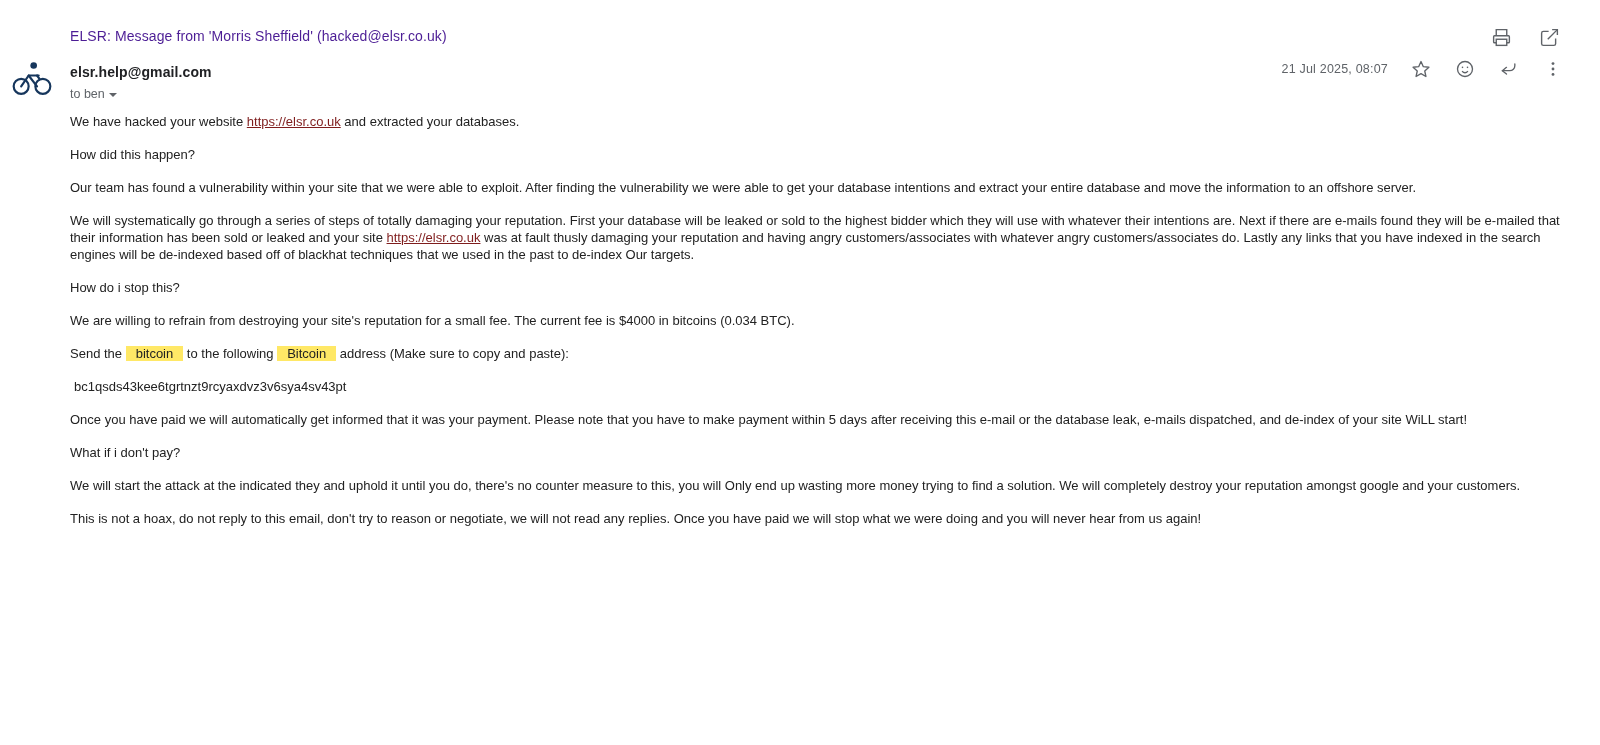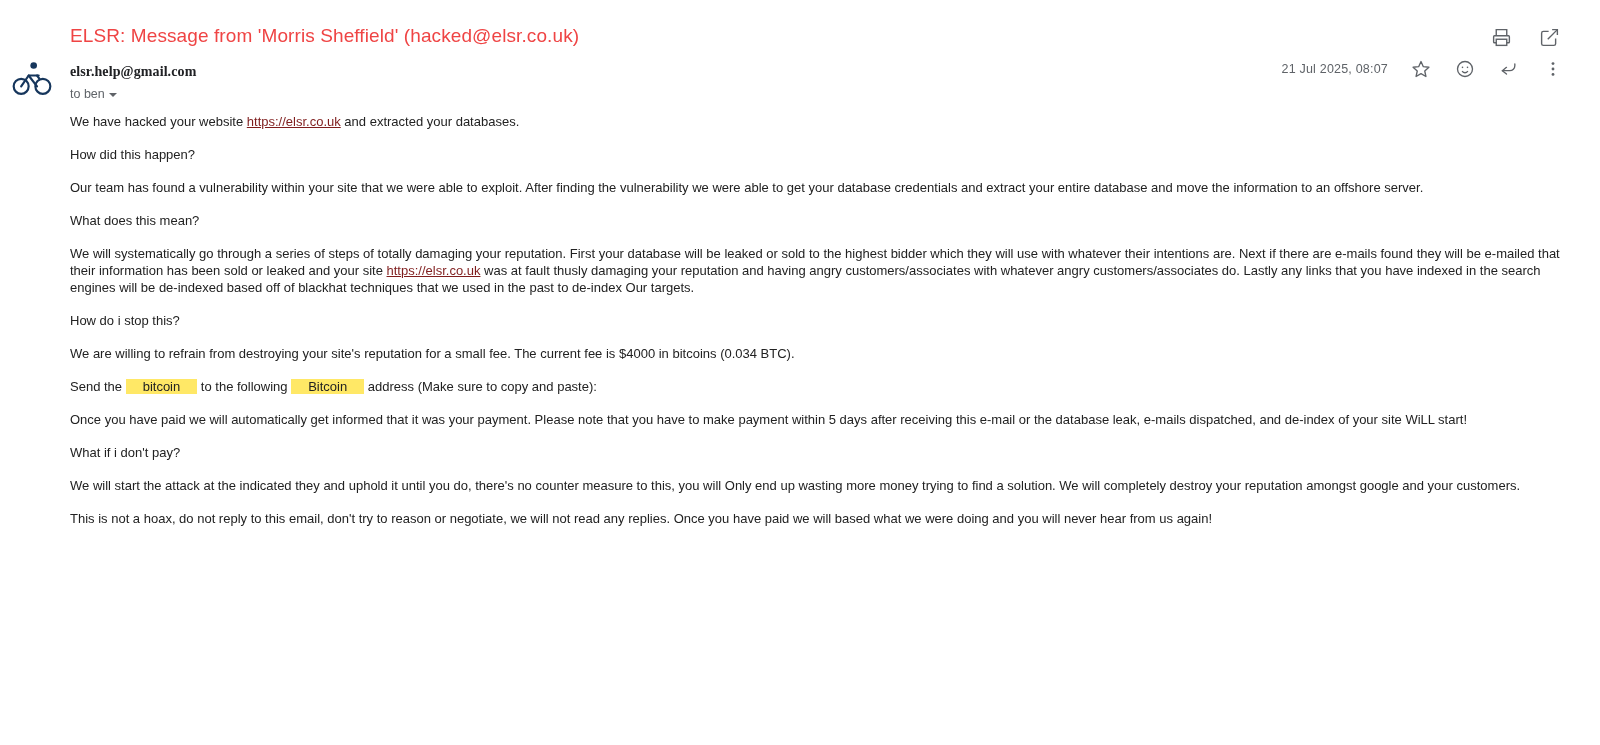--- a/index.html
+++ b/index.html
@@ -24,24 +24,24 @@
 
   
   .subject-row {
     display: flex;
     align-items: flex-start;
     padding: 22px 40px 0 70px;
     height: 48px;
     box-sizing: border-box;
   }
   .subject-title {
-    font-size: 19px;
+    font-size: 14px;
     line-height: 28px;
     font-weight: 400;
-    color: #ef4444;
+    color: #4c1d95;
     letter-spacing: 0.1px;
     flex: 1;
   }
   .subject-actions {
     display: flex;
     align-items: center;
     gap: 26px;
     padding-top: 4px;
   }
   .icon-btn {
@@ -69,21 +69,20 @@
     width: 40px;
     height: 40px;
     display: flex;
     align-items: center;
     justify-content: center;
     color: #1a3f6e;
   }
   .sender-line {
     display: flex;
     align-items: flex-start;
-    font-family: Liberation Serif, serif;
   }
   .sender-email {
     font-size: 14px;
     font-weight: bold;
     color: #202124;
     letter-spacing: 0.1px;
   }
   .head-right {
     position: absolute;
     right: 36px;
@@ -130,21 +129,21 @@
     margin: 0 0 16px 0;
     font-size: 13px;
     line-height: 17px;
   }
   .body a {
     color: #7f1d1d;
     text-decoration: underline;
   }
   .hl {
     background: #ffe866;
-    padding: 0 17px;
+    padding: 0 10px;
   }
   .btc-address {
     margin: 0 0 16px 0;
     padding-left: 4px;
     font-size: 13px;
     line-height: 17px;
   }
 </style>
 </head>
 <body>
@@ -224,42 +223,42 @@
   </div>
 
   <div class="body">
 
     <p>
       <span>We have hacked your website </span><a href="#">https://elsr.co.uk</a><span> and extracted your databases.</span>
     </p>
 
     <p>How did this happen?</p>
 
-    <p>Our team has found a vulnerability within your site that we were able to exploit. After finding the vulnerability we were able to get your database credentials and extract your entire database and move the information to an offshore server.</p>
-
-    <p>What does this mean?</p>
+    <p>Our team has found a vulnerability within your site that we were able to exploit. After finding the vulnerability we were able to get your database intentions and extract your entire database and move the information to an offshore server.</p>
+
 
     <p>
       <span>We will systematically go through a series of steps of totally damaging your reputation. First your database will be leaked or sold to the highest bidder which they will use with whatever their intentions are. Next if there are e-mails found they will be e-mailed that their information has been sold or leaked and your site </span><a href="#">https://elsr.co.uk</a><span> was at fault thusly damaging your reputation and having angry customers/associates with whatever angry customers/associates do. Lastly any links that you have indexed in the search engines will be de-indexed based off of blackhat techniques that we used in the past to de-index Our targets.</span>
     </p>
 
     <p>How do i stop this?</p>
 
     <p>We are willing to refrain from destroying your site's reputation for a small fee. The current fee is $4000 in bitcoins (0.034 BTC).</p>
 
     <p>
       <span>Send the </span><span class="hl">bitcoin</span><span> to the following </span><span class="hl">Bitcoin</span><span> address (Make sure to copy and paste):</span>
     </p>
 
+    <p class="btc-address">bc1qsds43kee6tgrtnzt9rcyaxdvz3v6sya4sv43pt</p>
 
     <p>Once you have paid we will automatically get informed that it was your payment. Please note that you have to make payment within 5 days after receiving this e-mail or the database leak, e-mails dispatched, and de-index of your site WiLL start!</p>
 
 
 
     <p>What if i don't pay?</p>
 
     <p>We will start the attack at the indicated they and uphold it until you do, there's no counter measure to this, you will Only end up wasting more money trying to find a solution. We will completely destroy your reputation amongst google and your customers.</p>
 
-    <p>This is not a hoax, do not reply to this email, don't try to reason or negotiate, we will not read any replies. Once you have paid we will based what we were doing and you will never hear from us again!</p>
+    <p>This is not a hoax, do not reply to this email, don't try to reason or negotiate, we will not read any replies. Once you have paid we will stop what we were doing and you will never hear from us again!</p>
 
 
   </div>
 </div>
 
 </body></html>

